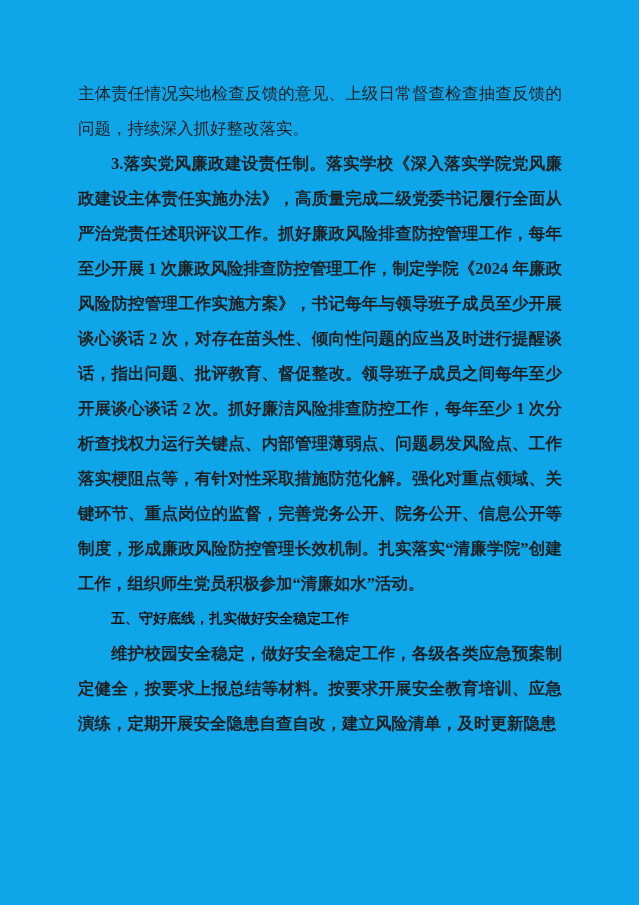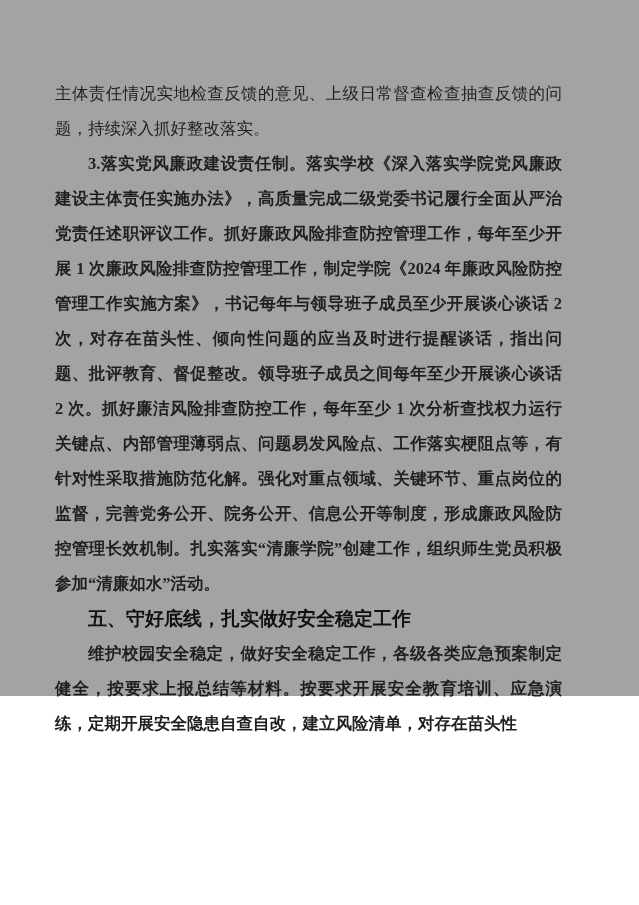--- a/index.html
+++ b/index.html
@@ -8,51 +8,51 @@
   }
   body {
     width: 639px;
     height: 905px;
     background: #ffffff;
     overflow: hidden;
   }
   .page {
     box-sizing: border-box;
     width: 639px;
-    height: 696px;
-    padding: 76px 77px 0 55px;
-    background: #a3a3a3;
+    height: 905px;
+    padding: 76px 77px 0 78px;
+    background: #0ea5e9;
   }
   .para {
     margin: 0;
     font-family: "Liberation Serif", "DejaVu Serif", serif;
     font-size: 16.5px;
     line-height: 35px;
     color: #1f1f1f;
     text-align: justify;
     text-justify: inter-ideograph;
     word-break: break-all;
   }
   .indent {
     text-indent: 33px;
     font-weight: bold;
   }
   .heading {
     margin: 0;
     font-family: "Liberation Sans", "DejaVu Sans", sans-serif;
-    font-size: 19px;
+    font-size: 14px;
     line-height: 35px;
     font-weight: bold;
     color: #111111;
     text-indent: 33px;
     text-align: justify;
     word-break: break-all;
   }
 </style>
 </head>
 <body>
 
 <div class="page">
   <p class="para">主体责任情况实地检查反馈的意见、上级日常督查检查抽查反馈的问题，持续深入抓好整改落实。</p>
   <p class="para indent">3.落实党风廉政建设责任制。落实学校《深入落实学院党风廉政建设主体责任实施办法》，高质量完成二级党委书记履行全面从严治党责任述职评议工作。抓好廉政风险排查防控管理工作，每年至少开展 1 次廉政风险排查防控管理工作，制定学院《2024 年廉政风险防控管理工作实施方案》，书记每年与领导班子成员至少开展谈心谈话 2 次，对存在苗头性、倾向性问题的应当及时进行提醒谈话，指出问题、批评教育、督促整改。领导班子成员之间每年至少开展谈心谈话 2 次。抓好廉洁风险排查防控工作，每年至少 1 次分析查找权力运行关键点、内部管理薄弱点、问题易发风险点、工作落实梗阻点等，有针对性采取措施防范化解。强化对重点领域、关键环节、重点岗位的监督，完善党务公开、院务公开、信息公开等制度，形成廉政风险防控管理长效机制。扎实落实“清廉学院”创建工作，组织师生党员积极参加“清廉如水”活动。</p>
   <h2 class="heading">五、守好底线，扎实做好安全稳定工作</h2>
-  <p class="para indent">维护校园安全稳定，做好安全稳定工作，各级各类应急预案制定健全，按要求上报总结等材料。按要求开展安全教育培训、应急演练，定期开展安全隐患自查自改，建立风险清单，对存在苗头性</p>
+  <p class="para indent">维护校园安全稳定，做好安全稳定工作，各级各类应急预案制定健全，按要求上报总结等材料。按要求开展安全教育培训、应急演练，定期开展安全隐患自查自改，建立风险清单，及时更新隐患</p>
 </div>
 
 </body></html>

